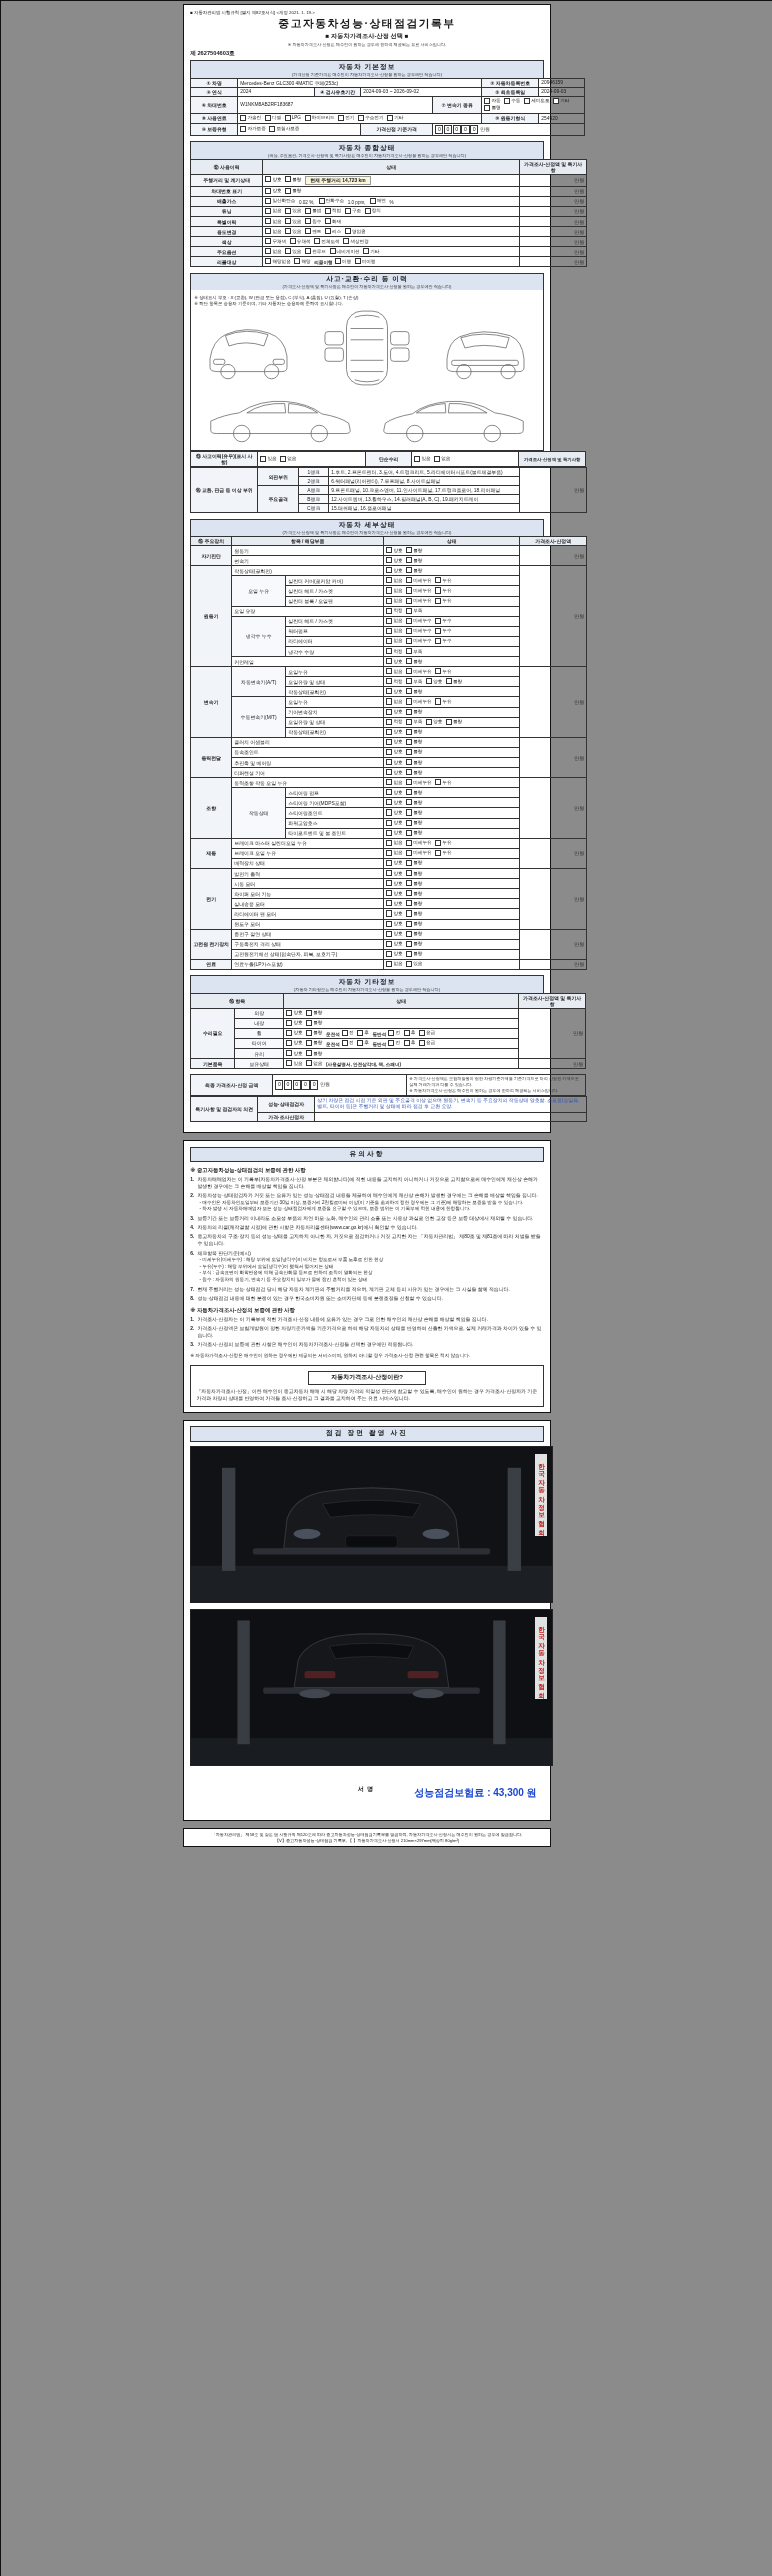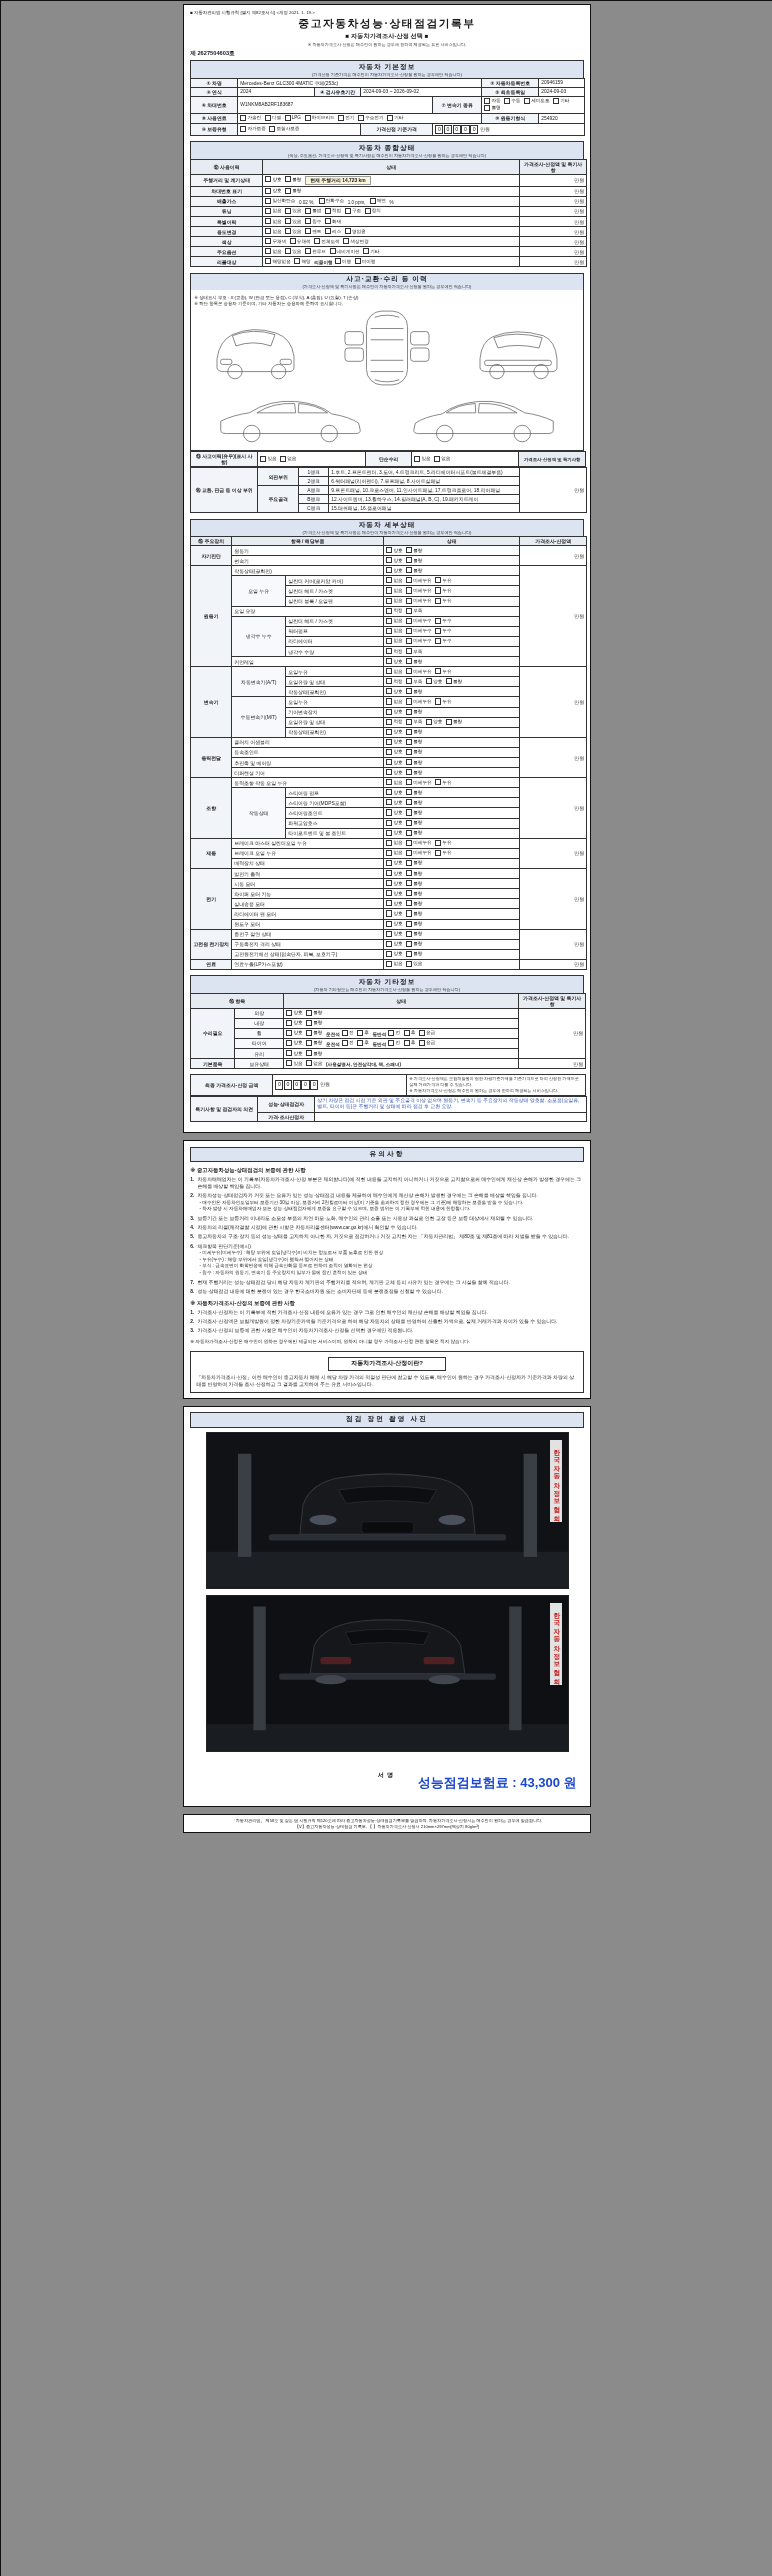--- a/index.html
+++ b/index.html
@@ -1,17 +1,17 @@
 <!DOCTYPE html>
 <html style="font-size:8.2px"><head>
 <meta charset="utf-8">
 <style>
   html,body{margin:0;padding:0;}
   body{width:773px;height:2576px;overflow:hidden;background:#8b8b8b;font-family:"Liberation Sans","DejaVu Sans",sans-serif;color:#1a1a1a;position:relative;border-top:1px solid #111;border-left:1px solid #111;box-sizing:border-box;}
-  .doc{position:absolute;left:182px;top:3.1px;width:408px;}
+  .doc{position:absolute;left:182px;top:3.1px;width:368px;}
   .page{background:#fff;border:0.5px solid #111;margin-bottom:7.2px;padding:5.2px 6.2px;box-sizing:border-box;}
   .tiny{font-size:4.4px;color:#222;}
   .top-note{font-size:4.4px;text-align:left;margin-bottom:2.1px;}
   .main-title{text-align:center;font-size:10.8px;font-weight:bold;letter-spacing:1.5px;margin:1px 0 1px 0;}
   .subtitle-line{text-align:center;font-size:6.2px;font-weight:bold;margin-bottom:0.5px;}
   .header-note{text-align:center;font-size:4.1px;color:#333;margin-bottom:3.1px;}
   .doc-no{font-size:5.7px;font-weight:bold;margin:2.1px 0 2.1px 0;}
   .sec-band{background:#dbe4f0;border:0.5px solid #333;border-bottom:none;text-align:center;padding:1.5px 1px 1px 1px;}
   .sec-title{font-size:6.7px;font-weight:bold;letter-spacing:1px;}
   .sec-note{font-size:4.1px;color:#333;}
@@ -43,21 +43,21 @@
   .notice-band{background:#dbe4f0;border:0.5px solid #333;text-align:center;font-size:6.7px;font-weight:bold;letter-spacing:2.1px;padding:2.1px;margin-bottom:4.1px;}
   .qbox{border:0.8px solid #333;margin-top:6.2px;padding:4.1px 5.2px;}
   .qbox-title{display:block;width:113px;margin:0 auto 3.1px auto;border:0.5px solid #333;text-align:center;font-weight:bold;font-size:6px;padding:1.5px;}
   .qbox-text{font-size:4.9px;line-height:7px;}
   .final-note{font-size:4.1px;line-height:5.7px;color:#333;}
   .opinion-text{color:#2b50b8;font-size:4.9px;line-height:6.7px;}
   .photo-wrap{width:361px;margin:0 auto 6.2px auto;position:relative;height:155px;background:linear-gradient(180deg,#14161a 0%,#0b0d10 55%,#1d2025 100%);border:0.5px solid #222;overflow:hidden;}
   .brand-strip{position:absolute;right:5.2px;top:7.2px;writing-mode:vertical-rl;background:rgba(255,255,255,0.88);color:#c42222;font-weight:bold;font-size:6.7px;letter-spacing:1.5px;padding:4.1px 1.5px;}
   .sign-area{position:relative;height:43px;}
   .sign-label{position:absolute;left:50%;top:13.4px;transform:translateX(-50%);font-size:6.2px;letter-spacing:3.1px;font-weight:bold;}
-  .fee{position:absolute;right:7.2px;bottom:9px;color:#1947d0;font-weight:bold;font-size:13px;}
+  .fee{position:absolute;right:7.2px;bottom:15px;color:#1947d0;font-weight:bold;font-size:10px;}
   .footer-strip{background:#fff;border:0.5px solid #111;padding:2.6px 5.2px;}
   .footer-strip div{font-size:4.1px;text-align:center;line-height:5.7px;}
   svg.caricon{stroke:#666;fill:none;stroke-width:1.5;}
 </style>
 </head>
 <body>
 
 <div class="doc">
 
   <div class="page">

